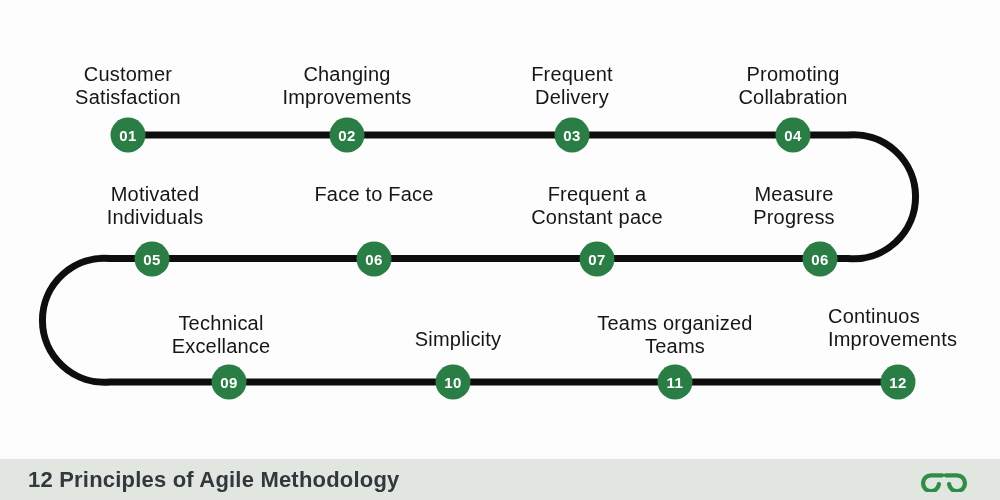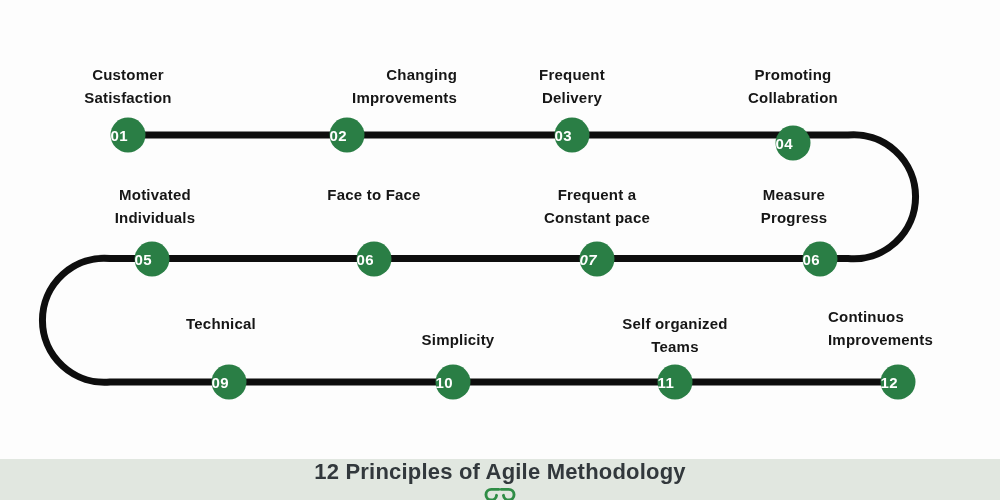--- a/index.html
+++ b/index.html
@@ -21,42 +21,41 @@
     font-family:"Liberation Sans","DejaVu Sans",sans-serif;
   }
   .path-svg{position:absolute;left:0;top:0;width:1000px;height:500px;z-index:1;}
   .path-svg path{stroke:var(--line-black);}
   .node{
     position:absolute;
     width:35px;height:35px;
     border-radius:50%;
     background:var(--node-green);
     color:#ffffff;
-    display:flex;align-items:center;justify-content:flex-start;
+    display:flex;align-items:center;justify-content:center;
     font-size:15px;font-weight:600;letter-spacing:0.5px;
     transform:translate(-50%,-50%);
     z-index:3;
   }
   .label{
     position:absolute;
-    font-size:15px;line-height:23px;font-weight:700;
+    font-size:20px;line-height:23px;font-weight:400;
     color:var(--label-color);
     text-align:center;
     letter-spacing:0.2px;
     z-index:2;
   }
   .label.left{text-align:left;}
   .footer{
     position:absolute;
     left:0;right:0;bottom:0;height:41px;
     background:var(--footer-bg);
     display:flex;align-items:center;justify-content:space-between;
-    padding:0 40px;
+    padding:0 28px;
     z-index:4;
-    flex-direction:column;
   }
   .footer-title{
     font-size:22px;font-weight:700;
     color:var(--title-color);
     letter-spacing:0.2px;
   }
   .logo{display:block;}
   .logo path{stroke:var(--logo-green);}
 </style>
 </head>
@@ -79,82 +78,83 @@
 <div class="node" style="left: 128px; top: 135px;">
       <span>01</span>
     </div>
     <div class="label" style="left: 18px; width: 220px; top: 63px;">
       <div>Customer</div>
       <div>Satisfaction</div>
     </div>
     <div class="node" style="left: 347px; top: 135px;">
       <span>02</span>
     </div>
-    <div class="label" style="left: 237px; width: 220px; top: 63px; text-align: right;">
+    <div class="label" style="left: 237px; width: 220px; top: 63px;">
       <div>Changing</div>
       <div>Improvements</div>
     </div>
     <div class="node" style="left: 572px; top: 135px;">
       <span>03</span>
     </div>
     <div class="label" style="left: 462px; width: 220px; top: 63px;">
       <div>Frequent</div>
       <div>Delivery</div>
     </div>
-    <div class="node" style="left: 793px; top: 143px;">
+    <div class="node" style="left: 793px; top: 135px;">
       <span>04</span>
     </div>
     <div class="label" style="left: 683px; width: 220px; top: 63px;">
       <div>Promoting</div>
       <div>Collabration</div>
     </div>
     <div class="node" style="left: 152px; top: 258.5px;">
       <span>05</span>
     </div>
     <div class="label" style="left: 45px; width: 220px; top: 183px;">
       <div>Motivated</div>
       <div>Individuals</div>
     </div>
     <div class="node" style="left: 374px; top: 258.5px;">
       <span>06</span>
     </div>
     <div class="label" style="left: 264px; width: 220px; top: 183px;">
       <div>Face to Face</div>
     </div>
-    <div class="node" style="left: 597px; top: 258.5px; font-style: italic;">
+    <div class="node" style="left: 597px; top: 258.5px;">
       <span>07</span>
     </div>
     <div class="label" style="left: 487px; width: 220px; top: 183px;">
       <div>Frequent a</div>
       <div>Constant pace</div>
     </div>
     <div class="node" style="left: 820px; top: 258.5px;">
       <span>06</span>
     </div>
     <div class="label" style="left: 684px; width: 220px; top: 183px;">
       <div>Measure</div>
       <div>Progress</div>
     </div>
     <div class="node" style="left: 229px; top: 382px;">
       <span>09</span>
     </div>
     <div class="label" style="left: 111px; width: 220px; top: 312px;">
       <div>Technical</div>
+      <div>Excellance</div>
     </div>
     <div class="node" style="left: 453px; top: 382px;">
       <span>10</span>
     </div>
     <div class="label" style="left: 348px; width: 220px; top: 328px;">
       <div>Simplicity</div>
     </div>
     <div class="node" style="left: 675px; top: 382px;">
       <span>11</span>
     </div>
     <div class="label" style="left: 565px; width: 220px; top: 312px;">
-      <div>Self organized</div>
+      <div>Teams organized</div>
       <div>Teams</div>
     </div>
     <div class="node" style="left: 898px; top: 382px;">
       <span>12</span>
     </div>
     <div class="label left" style="left: 828px; width: 200px; top: 305px;">
       <div>Continuos</div>
       <div>Improvements</div>
     </div>
   </div>

